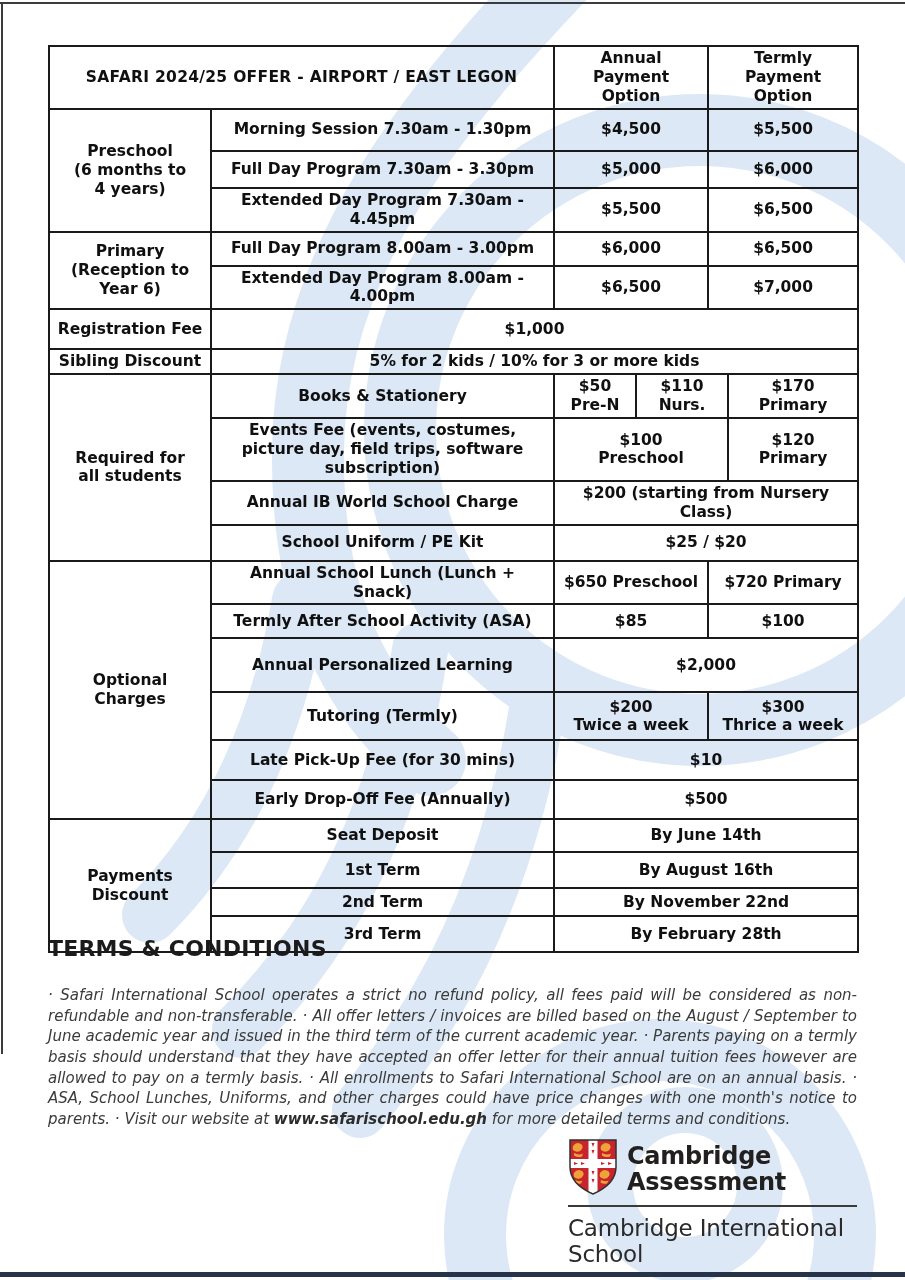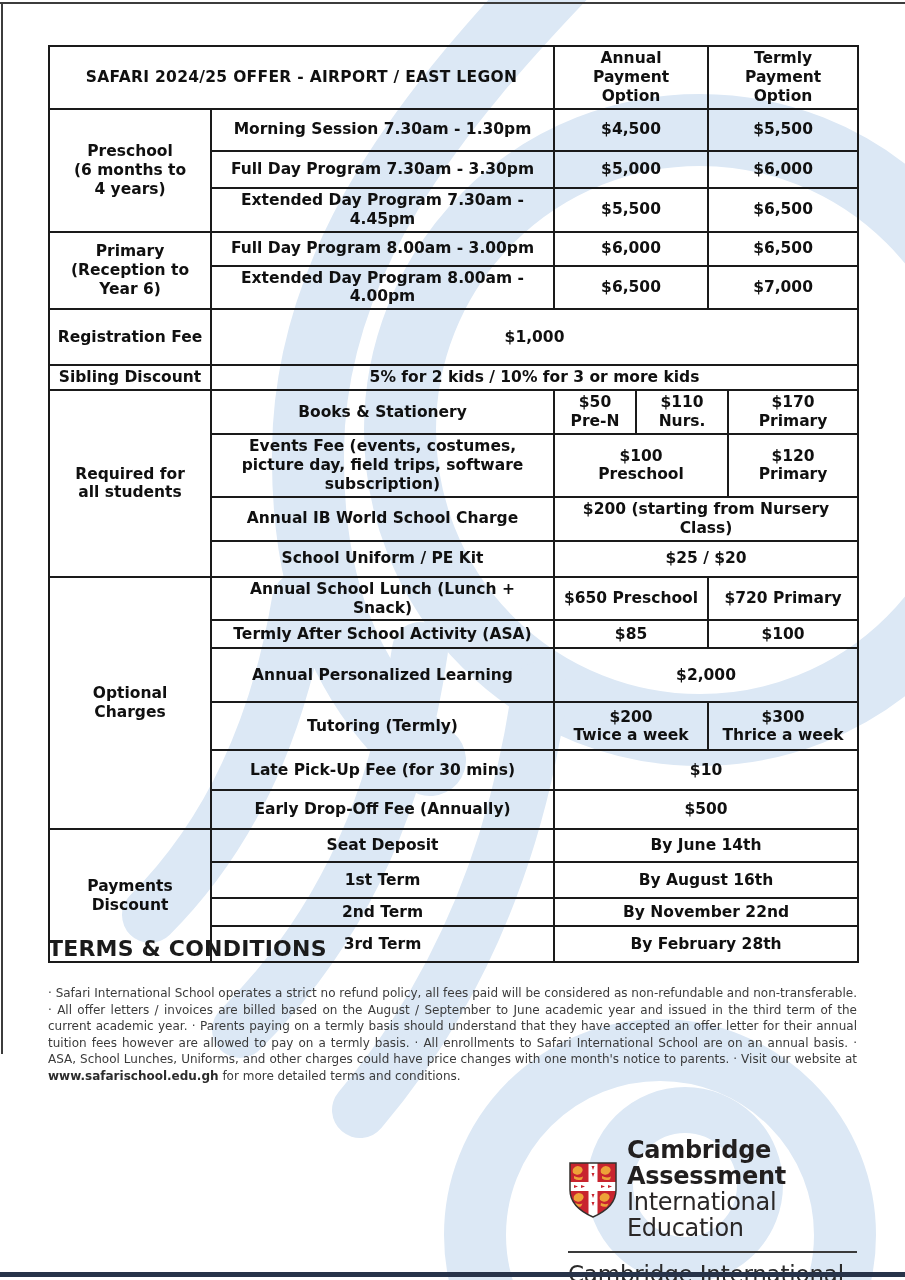--- a/index.html
+++ b/index.html
@@ -19,25 +19,25 @@
     padding:2px 6px; font-weight:bold; font-size:15.5px; color:#101010; line-height:1.22;
     background:transparent;
   }
   th.title { background:#E8991D; color:#ffffff; font-size:19px; letter-spacing:.3px; }
   th.pay   { background:#F6E1BB; font-size:15.5px; }
   .two-line span { display:block; }
   .desc { font-size:15.5px; }
 
   .terms { position:absolute; left:48px; top:936px; width:809px; z-index:2; }
   .terms h2 { font-size:22px; font-weight:bold; color:#1b1b1b; letter-spacing:.2px; margin-bottom:24px; }
-  .terms p  { font-size:12px; line-height:1.38; color:#3b3b3b; text-align:justify; }
+  .terms p  { font-size:15px; line-height:1.38; color:#3b3b3b; text-align:justify;font-style:italic; }
   .terms p b { color:#2c2c2c; }
 
   .cambridge { position:absolute; left:568px; top:1138px; width:289px; z-index:2; color:#221f1f; }
-  .cam-top { display:flex; align-items:center; }
+  .cam-top { display:flex; align-items:flex-end; }
   .cam-shield { flex:0 0 auto; margin-right:9px; }
   .cam-text .l1 { font-size:24px; font-weight:bold; line-height:1.08; letter-spacing:-0.3px; }
   .cam-text .l2 { font-size:24px; font-weight:normal; line-height:1.08; letter-spacing:-0.3px; color:#2a2727; }
   .cam-rule { border-top:2px solid #3a3a3a; margin-top:9px; }
   .cam-l3 { font-size:23px; font-weight:normal; color:#2a2a2a; margin-top:8px; letter-spacing:-0.2px; }
 </style>
 </head>
 <body>
 
 <div class="page">
@@ -104,21 +104,21 @@
       <td class="desc">Full Day Program 8.00am - 3.00pm</td>
       <td colspan="2">$6,000</td>
       <td colspan="2">$6,500</td>
     </tr>
     <tr style="height:36px">
       <td class="desc">Extended Day Program 8.00am - 4.00pm</td>
       <td colspan="2">$6,500</td>
       <td colspan="2">$7,000</td>
     </tr>
 
-    <tr style="height:56px">
+    <tr style="height:40px">
       <td>Registration Fee</td>
       <td colspan="5">$1,000</td>
     </tr>
     <tr style="height:22px">
       <td>Sibling Discount</td>
       <td colspan="5">5% for 2 kids / 10% for 3 or more kids</td>
     </tr>
 
     <tr style="height:38px">
       <td rowspan="4" class="two-line">
@@ -149,21 +149,21 @@
       <td class="desc">School Uniform / PE Kit</td>
       <td colspan="4">$25 / $20</td>
     </tr>
 
     <tr style="height:37px">
       <td rowspan="6">Optional Charges</td>
       <td class="desc">Annual School Lunch (Lunch + Snack)</td>
       <td colspan="2">$650 Preschool</td>
       <td colspan="2">$720 Primary</td>
     </tr>
-    <tr style="height:28px">
+    <tr style="height:34px">
       <td class="desc">Termly After School Activity (ASA)</td>
       <td colspan="2">$85</td>
       <td colspan="2">$100</td>
     </tr>
     <tr style="height:54px">
       <td class="desc">Annual Personalized Learning</td>
       <td colspan="4">$2,000</td>
     </tr>
     <tr style="height:48px">
       <td class="desc">Tutoring (Termly)</td>
@@ -235,21 +235,20 @@
 
           <g fill="#c8242e">
             <path d="M47 10 l3 8 l3 -8 z M47 24 l3 8 l3 -8 z M47 66 l3 8 l3 -8 z M47 82 l3 8 l3 -8 z"></path>
             <path d="M12 48 l8 3 l-8 3 z M26 48 l8 3 l-8 3 z M66 48 l8 3 l-8 3 z M80 48 l8 3 l-8 3 z"></path>
           </g>
         </g>
         <path d="M4 4 H96 V58 Q96 92 50 112 Q4 92 4 58 Z" fill="none" stroke="#33302e" stroke-width="3"></path>
       </svg>
       <div class="cam-text">
         <div class="l1">Cambridge Assessment</div>
-        <div class="l2">International Education</div>
       </div>
     </div>
     <div class="cam-rule"></div>
     <div class="cam-l3">Cambridge International School</div>
   </div>
 
   <div class="footer-bar"></div>
 </div>
 
 </body></html>

